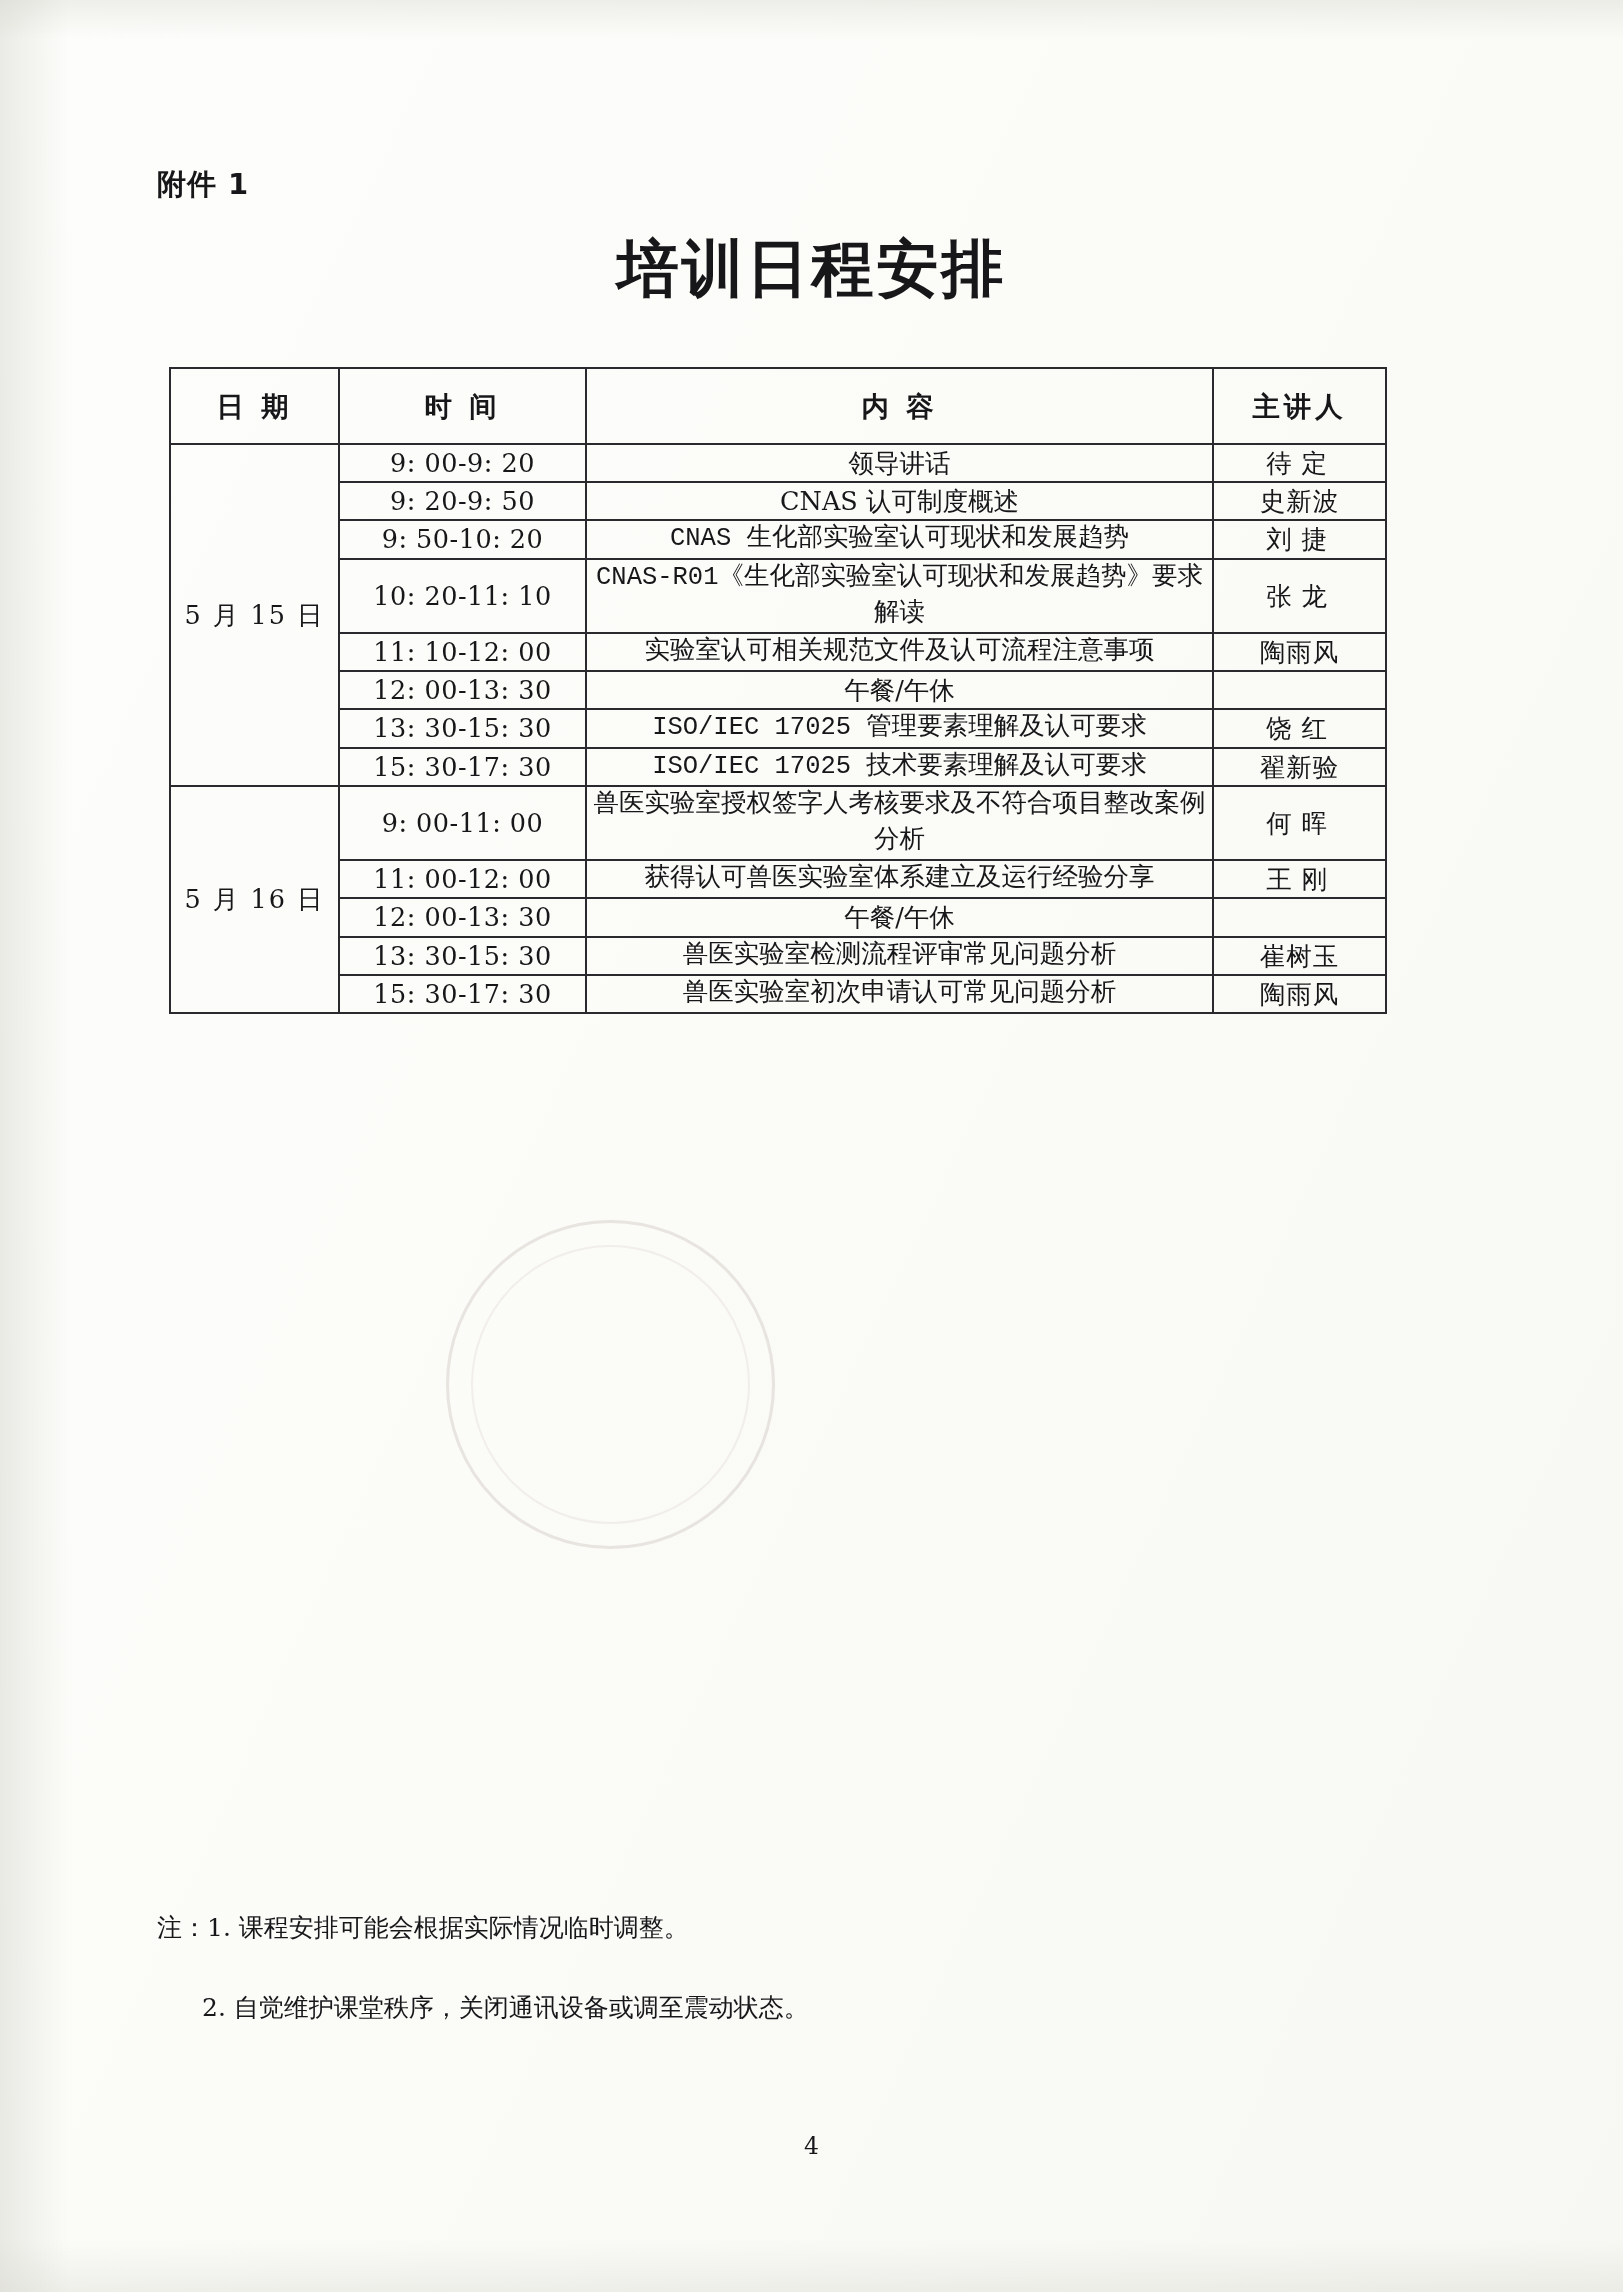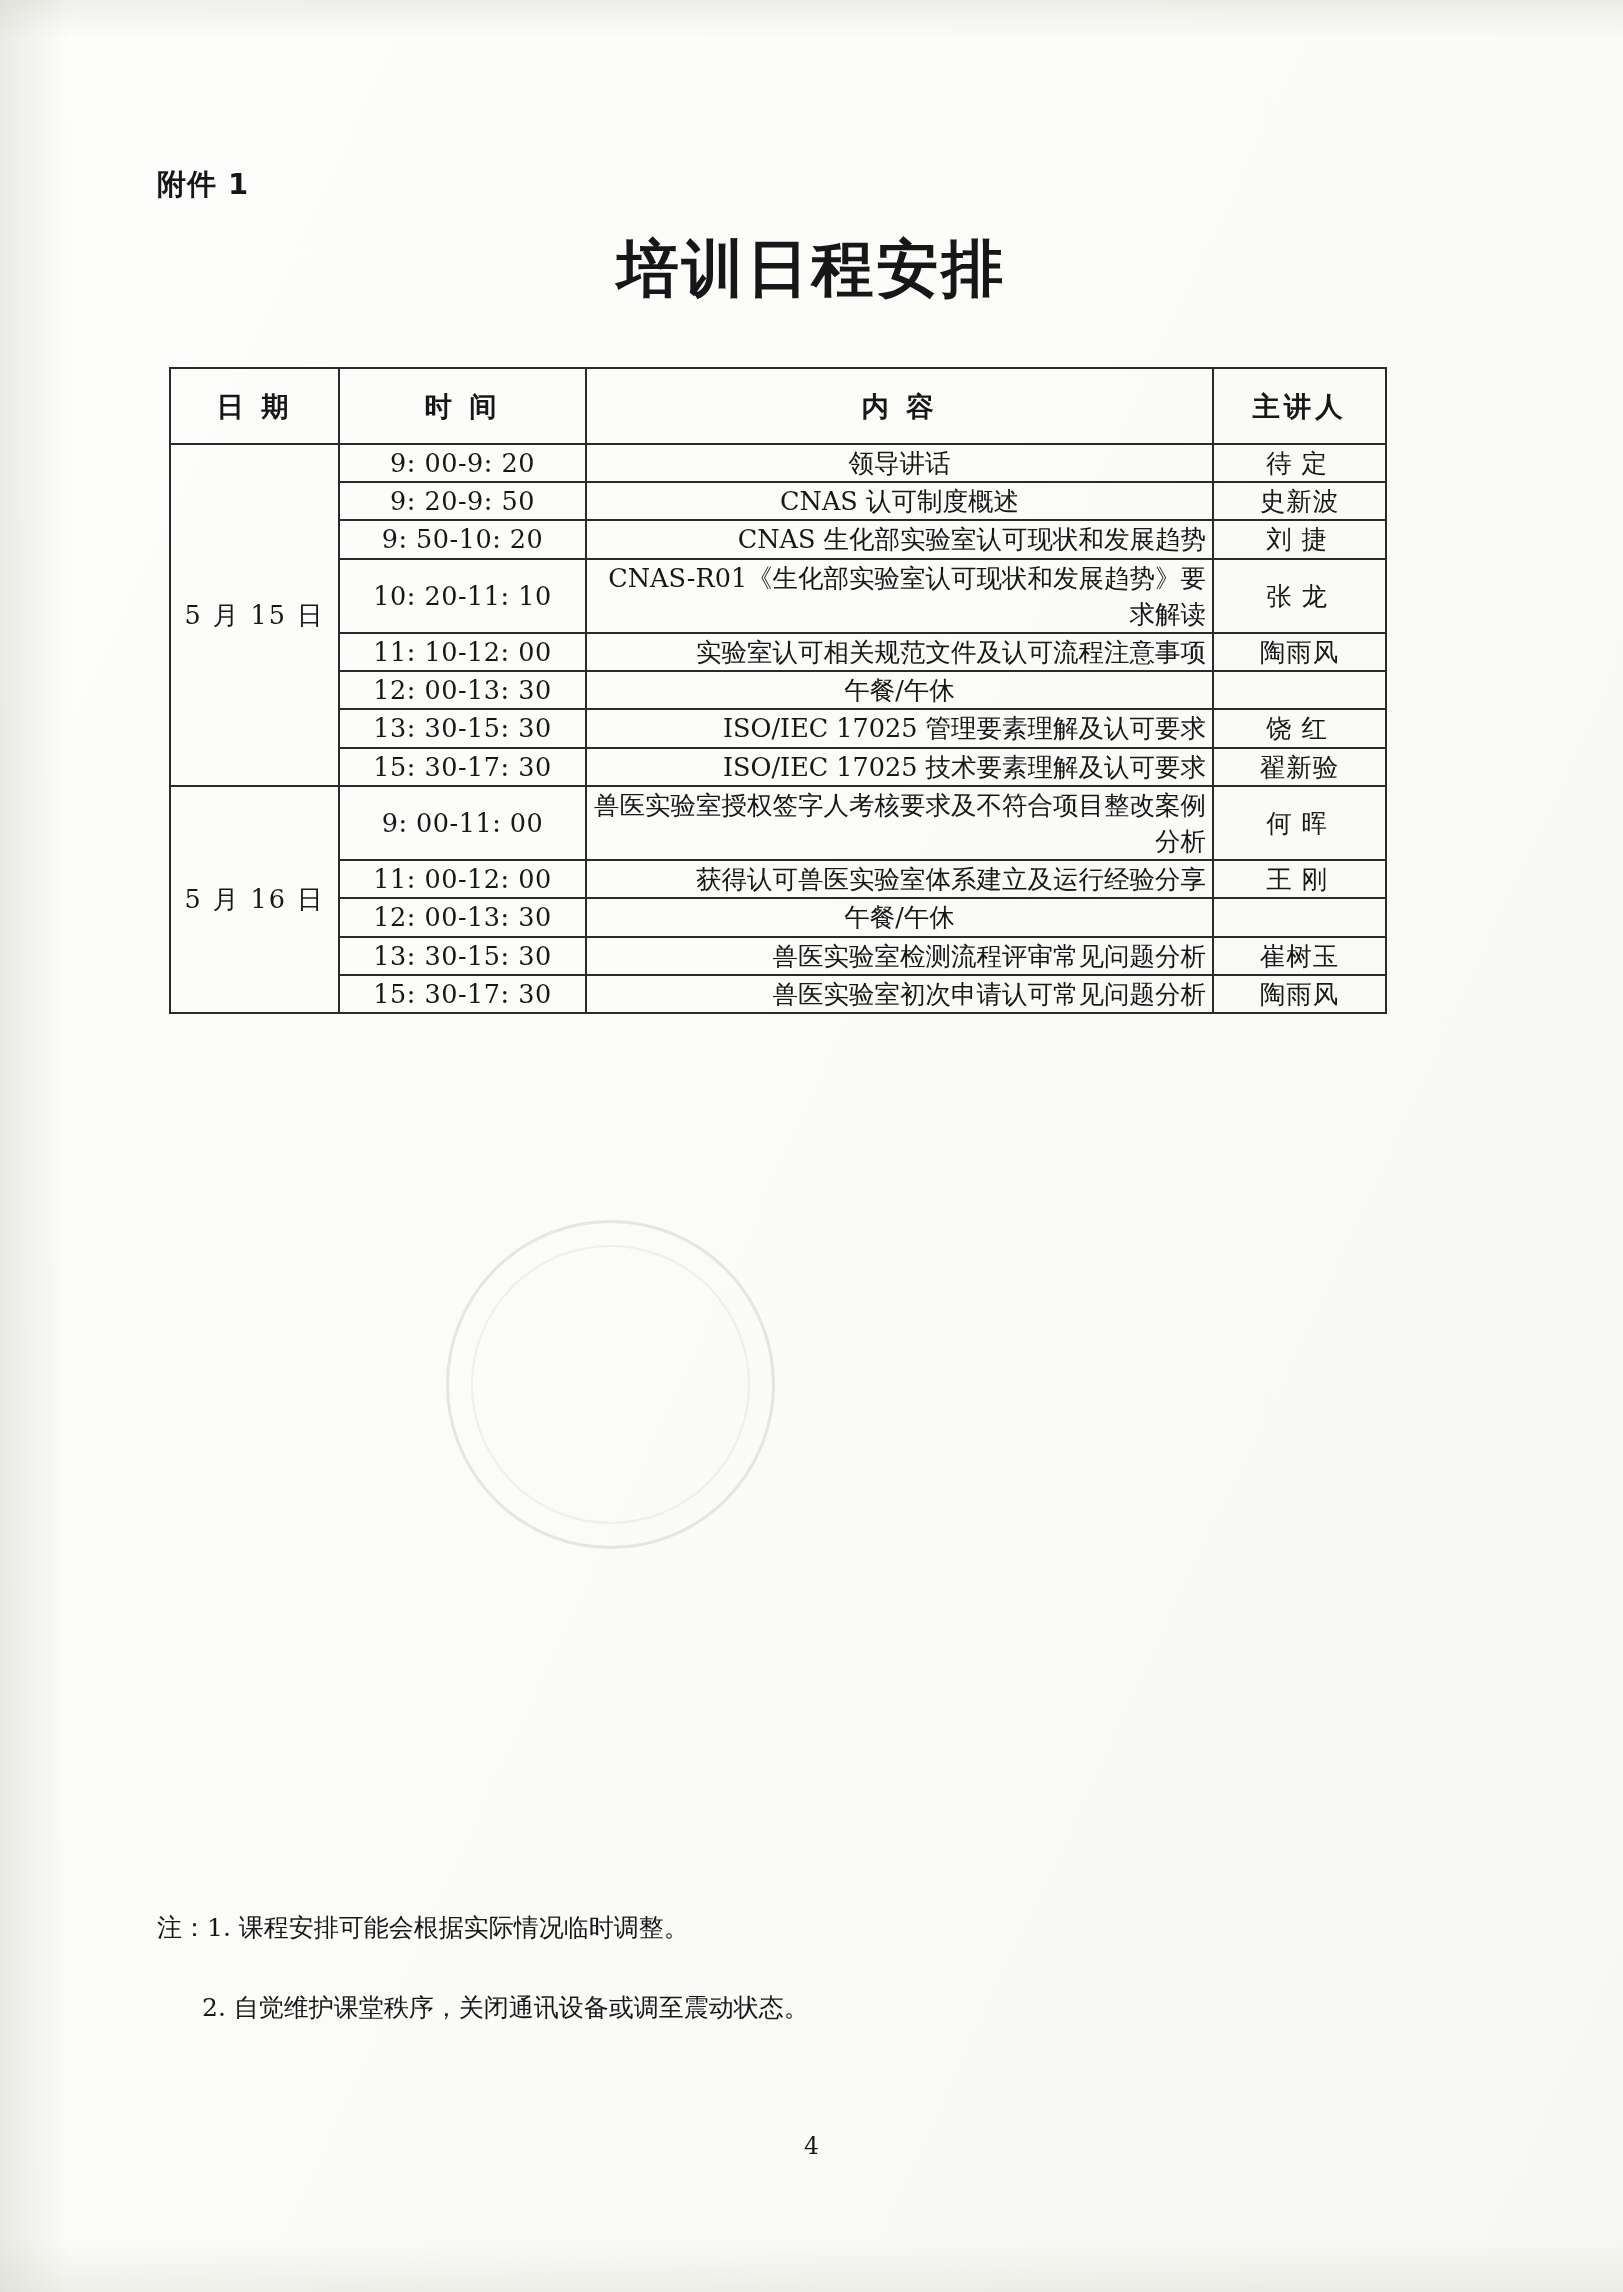--- a/index.html
+++ b/index.html
@@ -114,21 +114,22 @@
     font-size: 24.5px;
     letter-spacing: 0.5px;
   }
   td.content-cell {
     text-align: center;
     font-size: 26.5px;
     padding: 9.8px 13.7px;
     line-height: 1.5;
   }
   td.content-cell.left {
-    text-align: right;
+    text-align: center;
+    font-family: Liberation Mono, monospace;
   }
   td.speaker-cell {
     font-size: 26.5px;
     letter-spacing: 1px;
   }
   td.speaker-cell.wide {
     letter-spacing: 9.8px;
     padding-left: 9.8px;
   }
 

